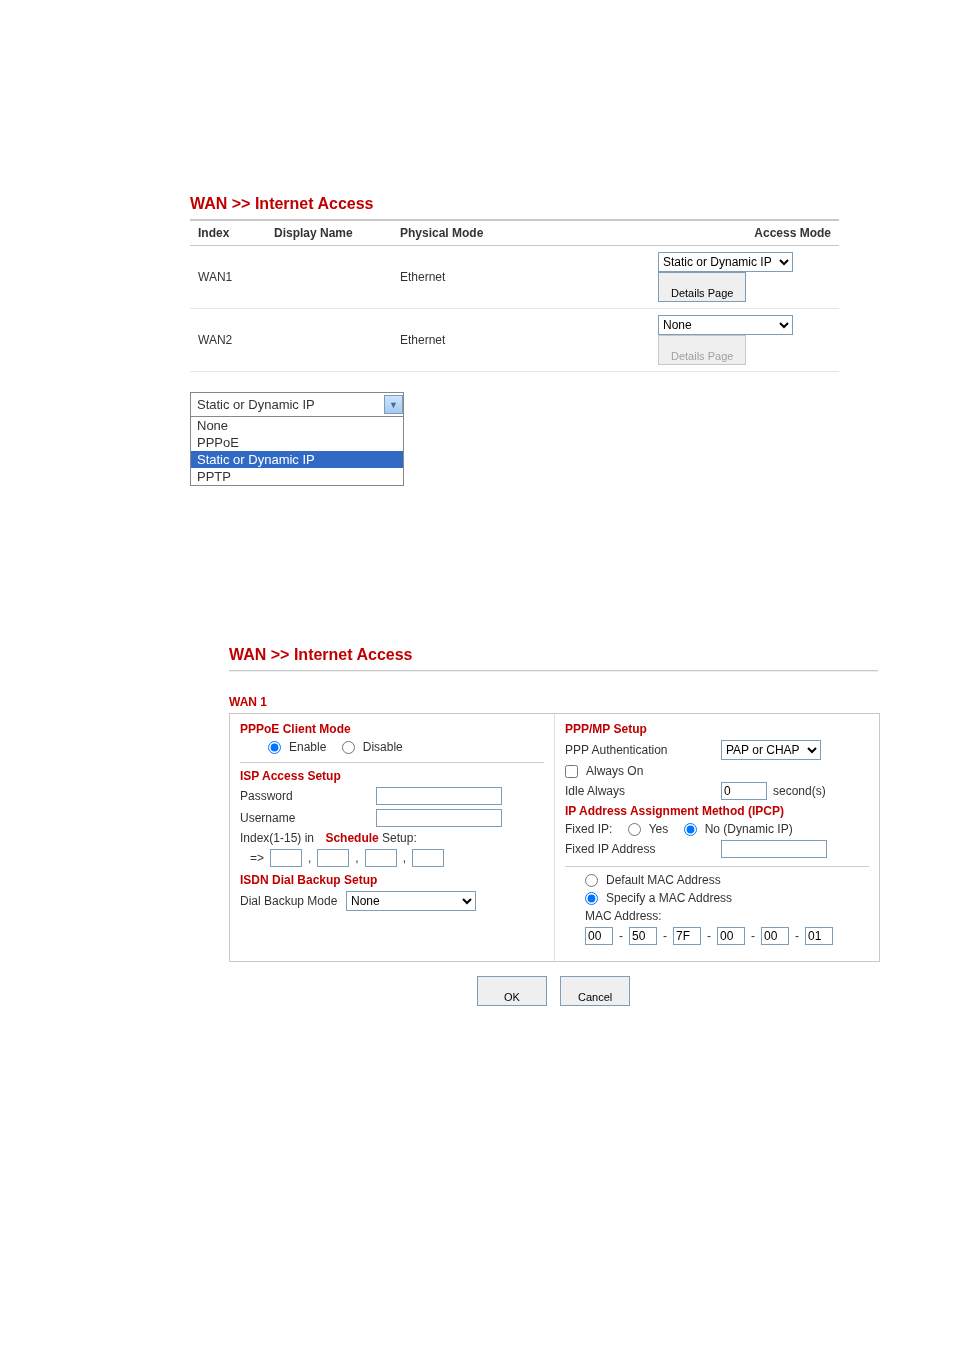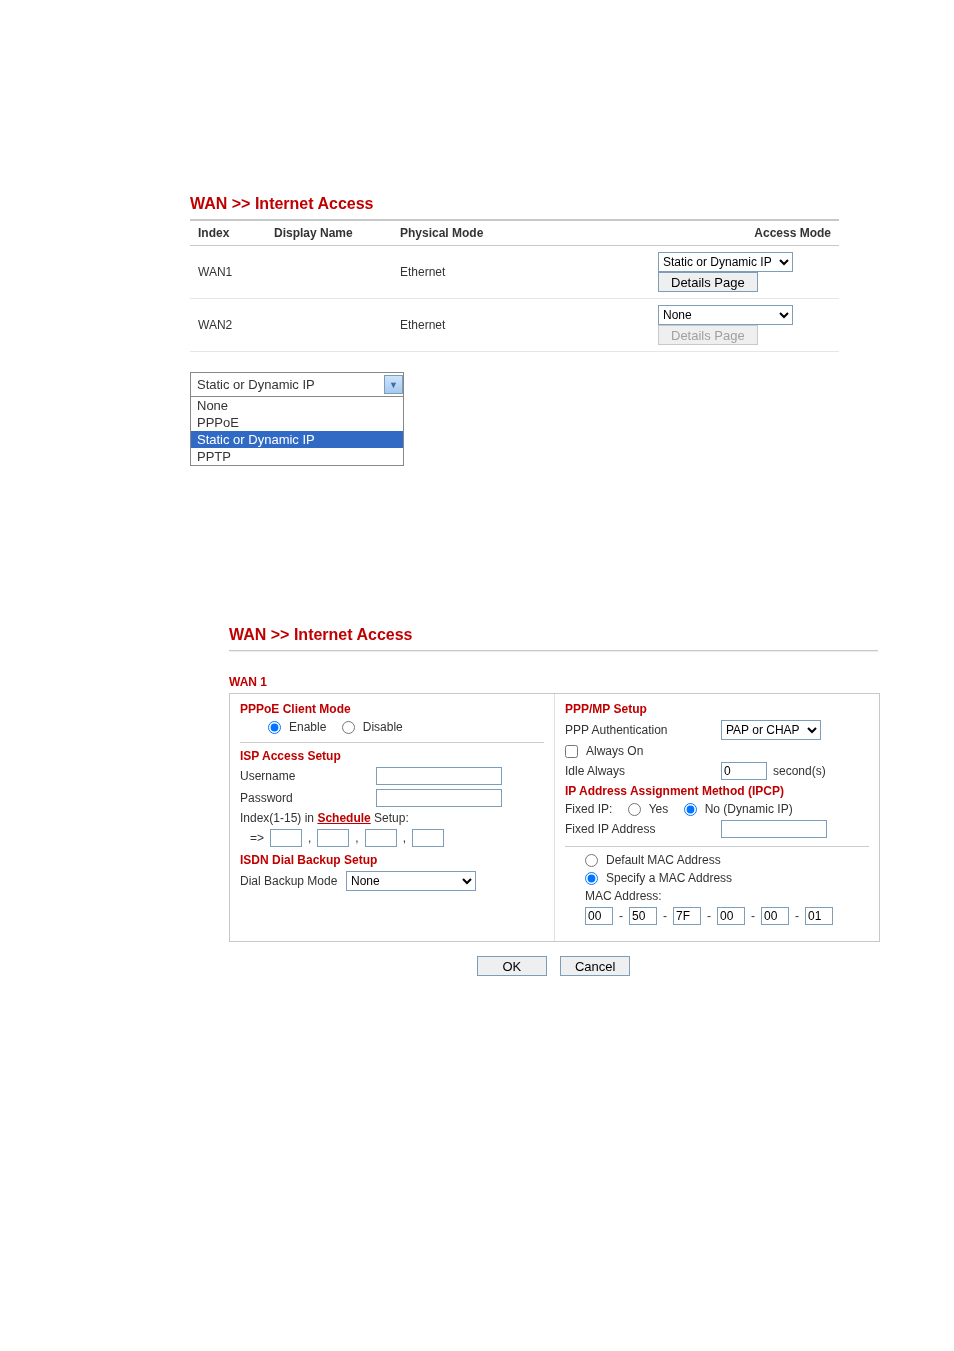--- a/index.html
+++ b/index.html
@@ -53,24 +53,24 @@
   border-bottom: 1px solid #e6e6e6;
 }
 .select {
   font-family: Arial, Helvetica, sans-serif;
   font-size: 12px;
   border: 1px solid #7e9db9;
   background: #fff;
   height: 20px;
 }
 .btn {
-  font-size: 13px;
+  font-size: 11px;
   border: 1px solid #7e9db9;
   background: #efefef;
-  padding: 1px 12px;
+  padding: 14px 12px;
   height: 20px;
 }
 .btn.disabled {
   color: #a0a0a0;
   border-color: #c8c8c8;
 }
 .dropdown-open {
   margin-top: 20px;
   border: 1px solid #888;
   width: 212px;
@@ -148,22 +148,22 @@
   width: 22px;
   text-align: left;
 }
 .radio, .checkbox {
   margin: 0 2px 0 0;
   vertical-align: middle;
 }
 .sched-link {
   color: #C00000;
   font-weight: bold;
-  text-decoration: underline;
   cursor: pointer;
+  margin-left: 8px;
 }
 .btn-row {
   text-align: center;
   margin-top: 14px;
 }
 .hr2 {
   border: none;
   border-top: 1px solid #ccc;
   margin: 8px 0 6px 0;
 }
@@ -243,26 +243,26 @@
           <span>Enable</span>
           &nbsp;
           <input type="radio" class="radio" style="">
           <span>Disable</span>
         </div>
 
         <hr class="hr2">
 
         <div class="red">ISP Access Setup</div>
         <div class="field-row">
+          <span class="lbl">Password</span>
+          <input class="text" style="width: 120px;" type="password">
+        </div>
+        <div class="field-row">
           <span class="lbl">Username</span>
           <input class="text" style="width: 120px;">
-        </div>
-        <div class="field-row">
-          <span class="lbl">Password</span>
-          <input class="text" style="width: 120px;" type="password">
         </div>
         <div style="margin-top:4px">
           <span>Index(1-15) in </span><span class="sched-link">Schedule</span><span> Setup:</span>
         </div>
         <div class="field-row" style="margin-left:10px">
           <span>=&gt;</span>
           <input class="text tiny" style="">,
           <input class="text tiny" style="">,
           <input class="text tiny" style="">,
           <input class="text tiny" style="">

